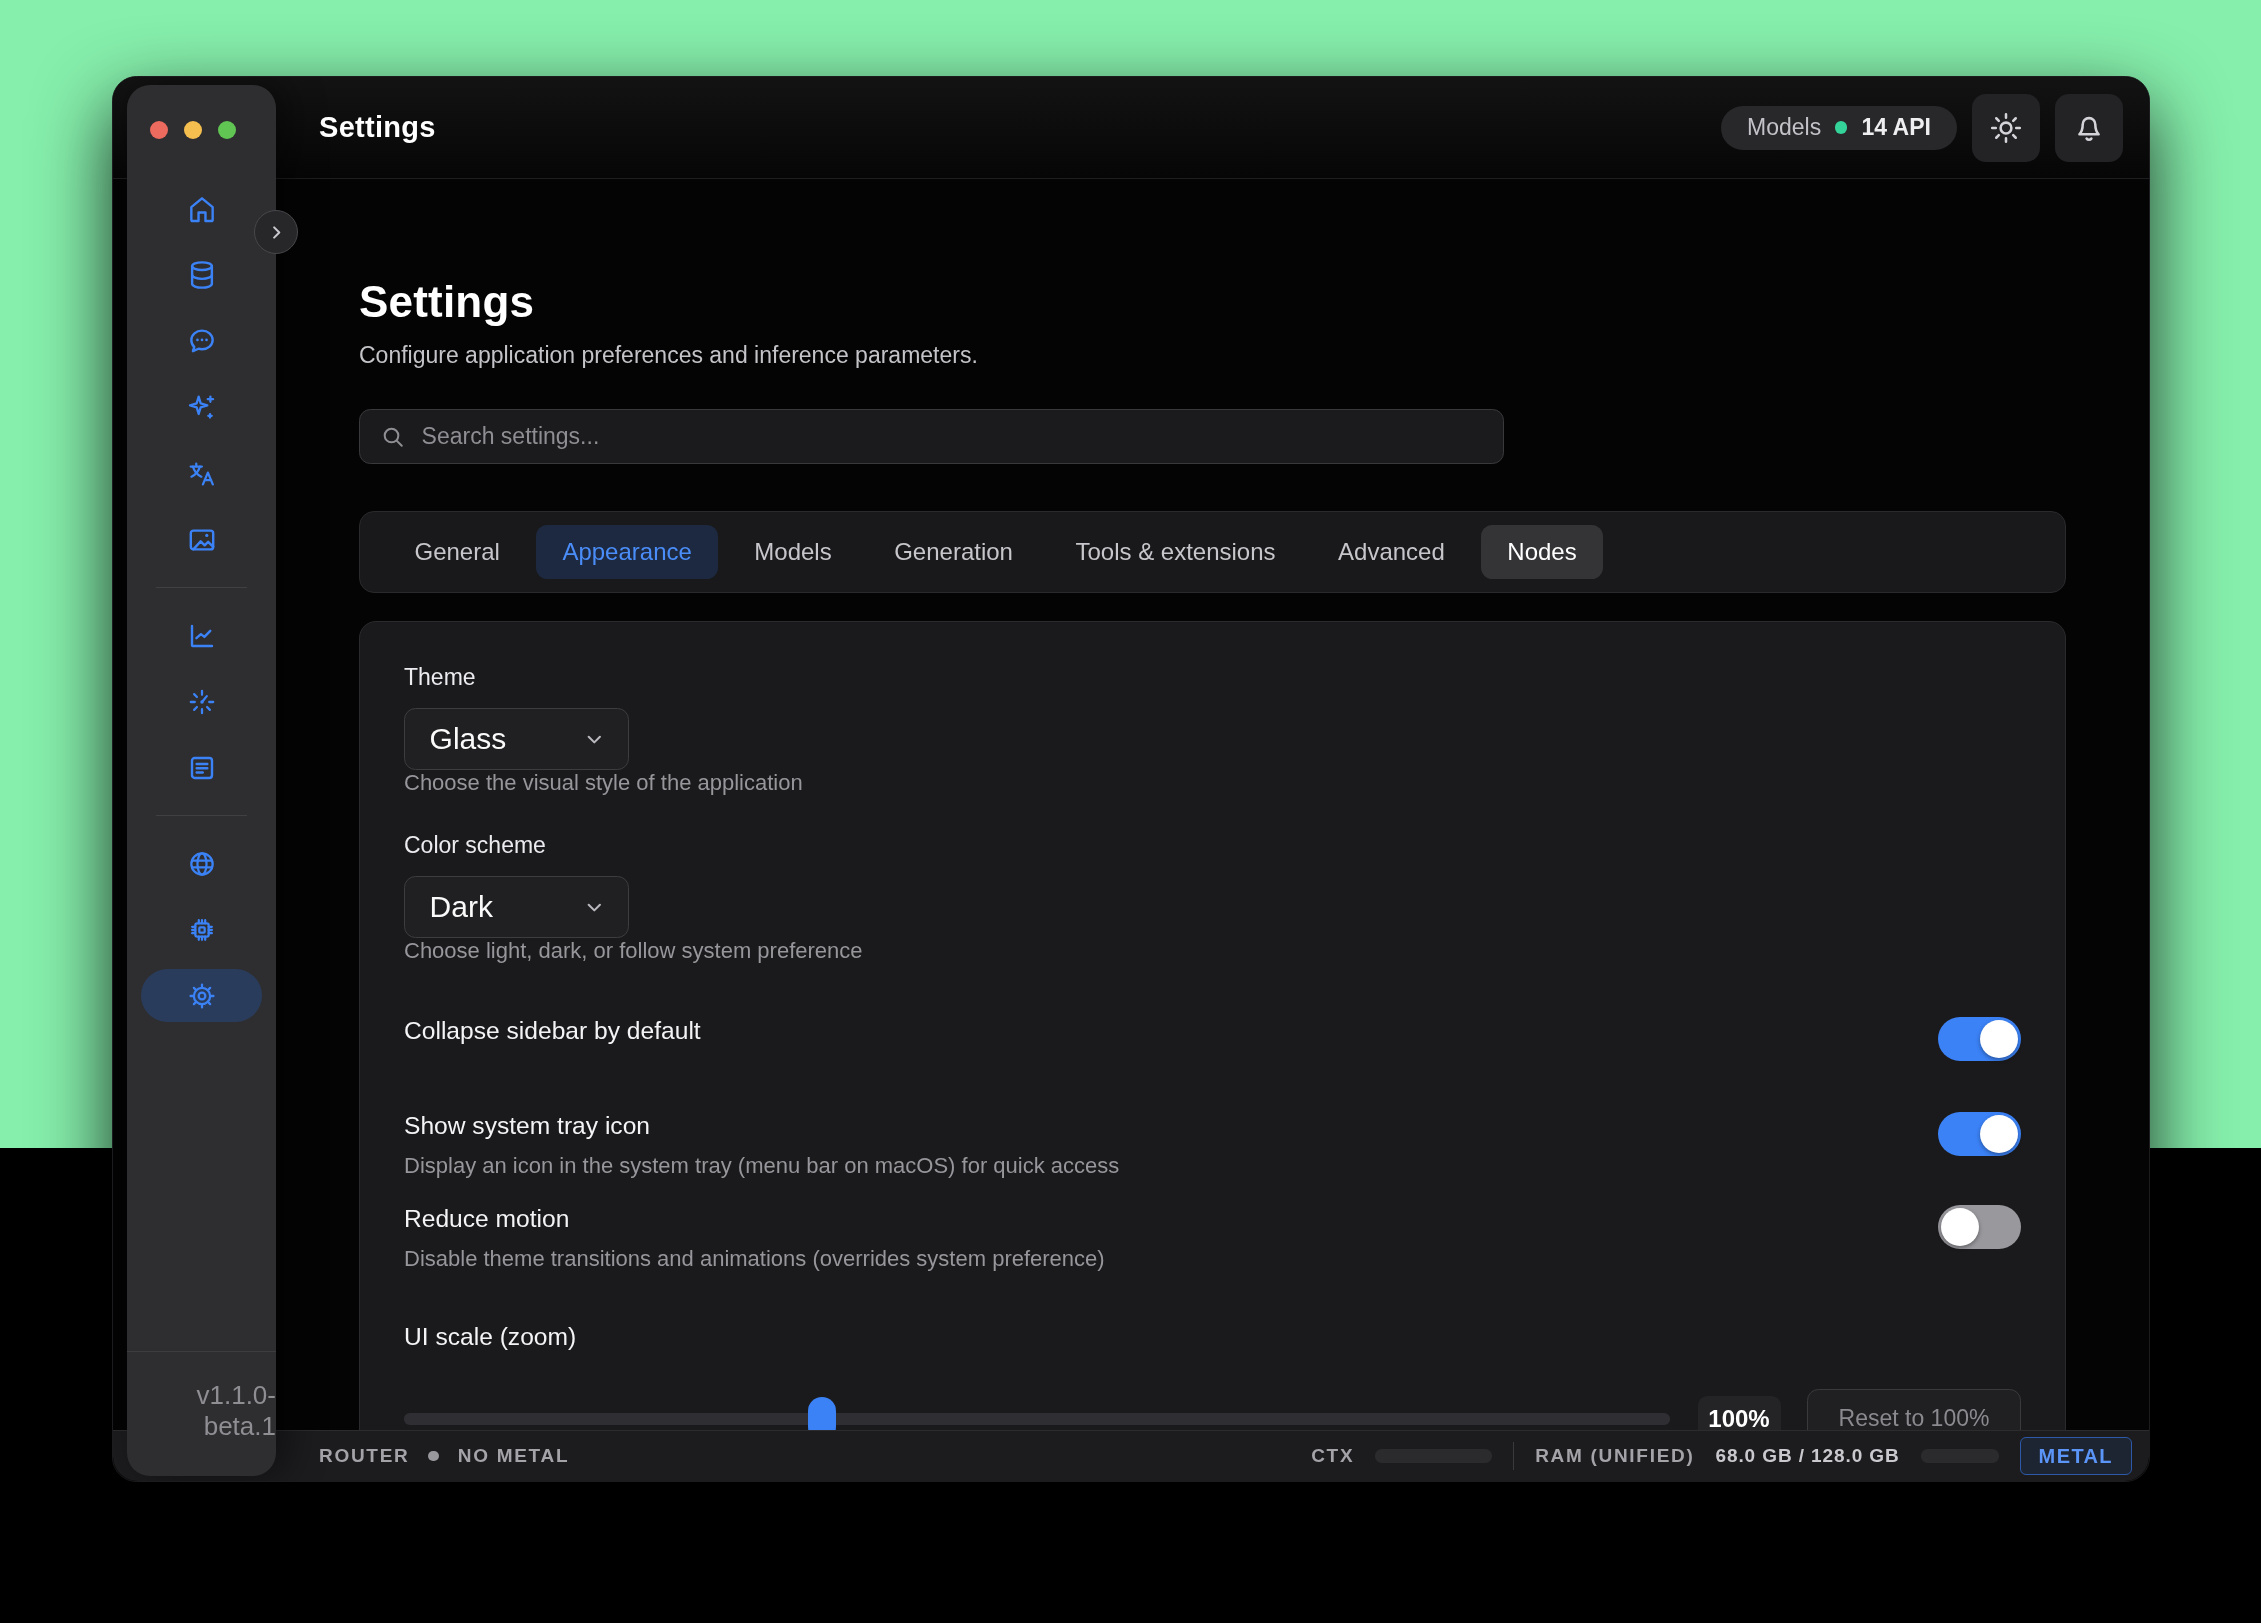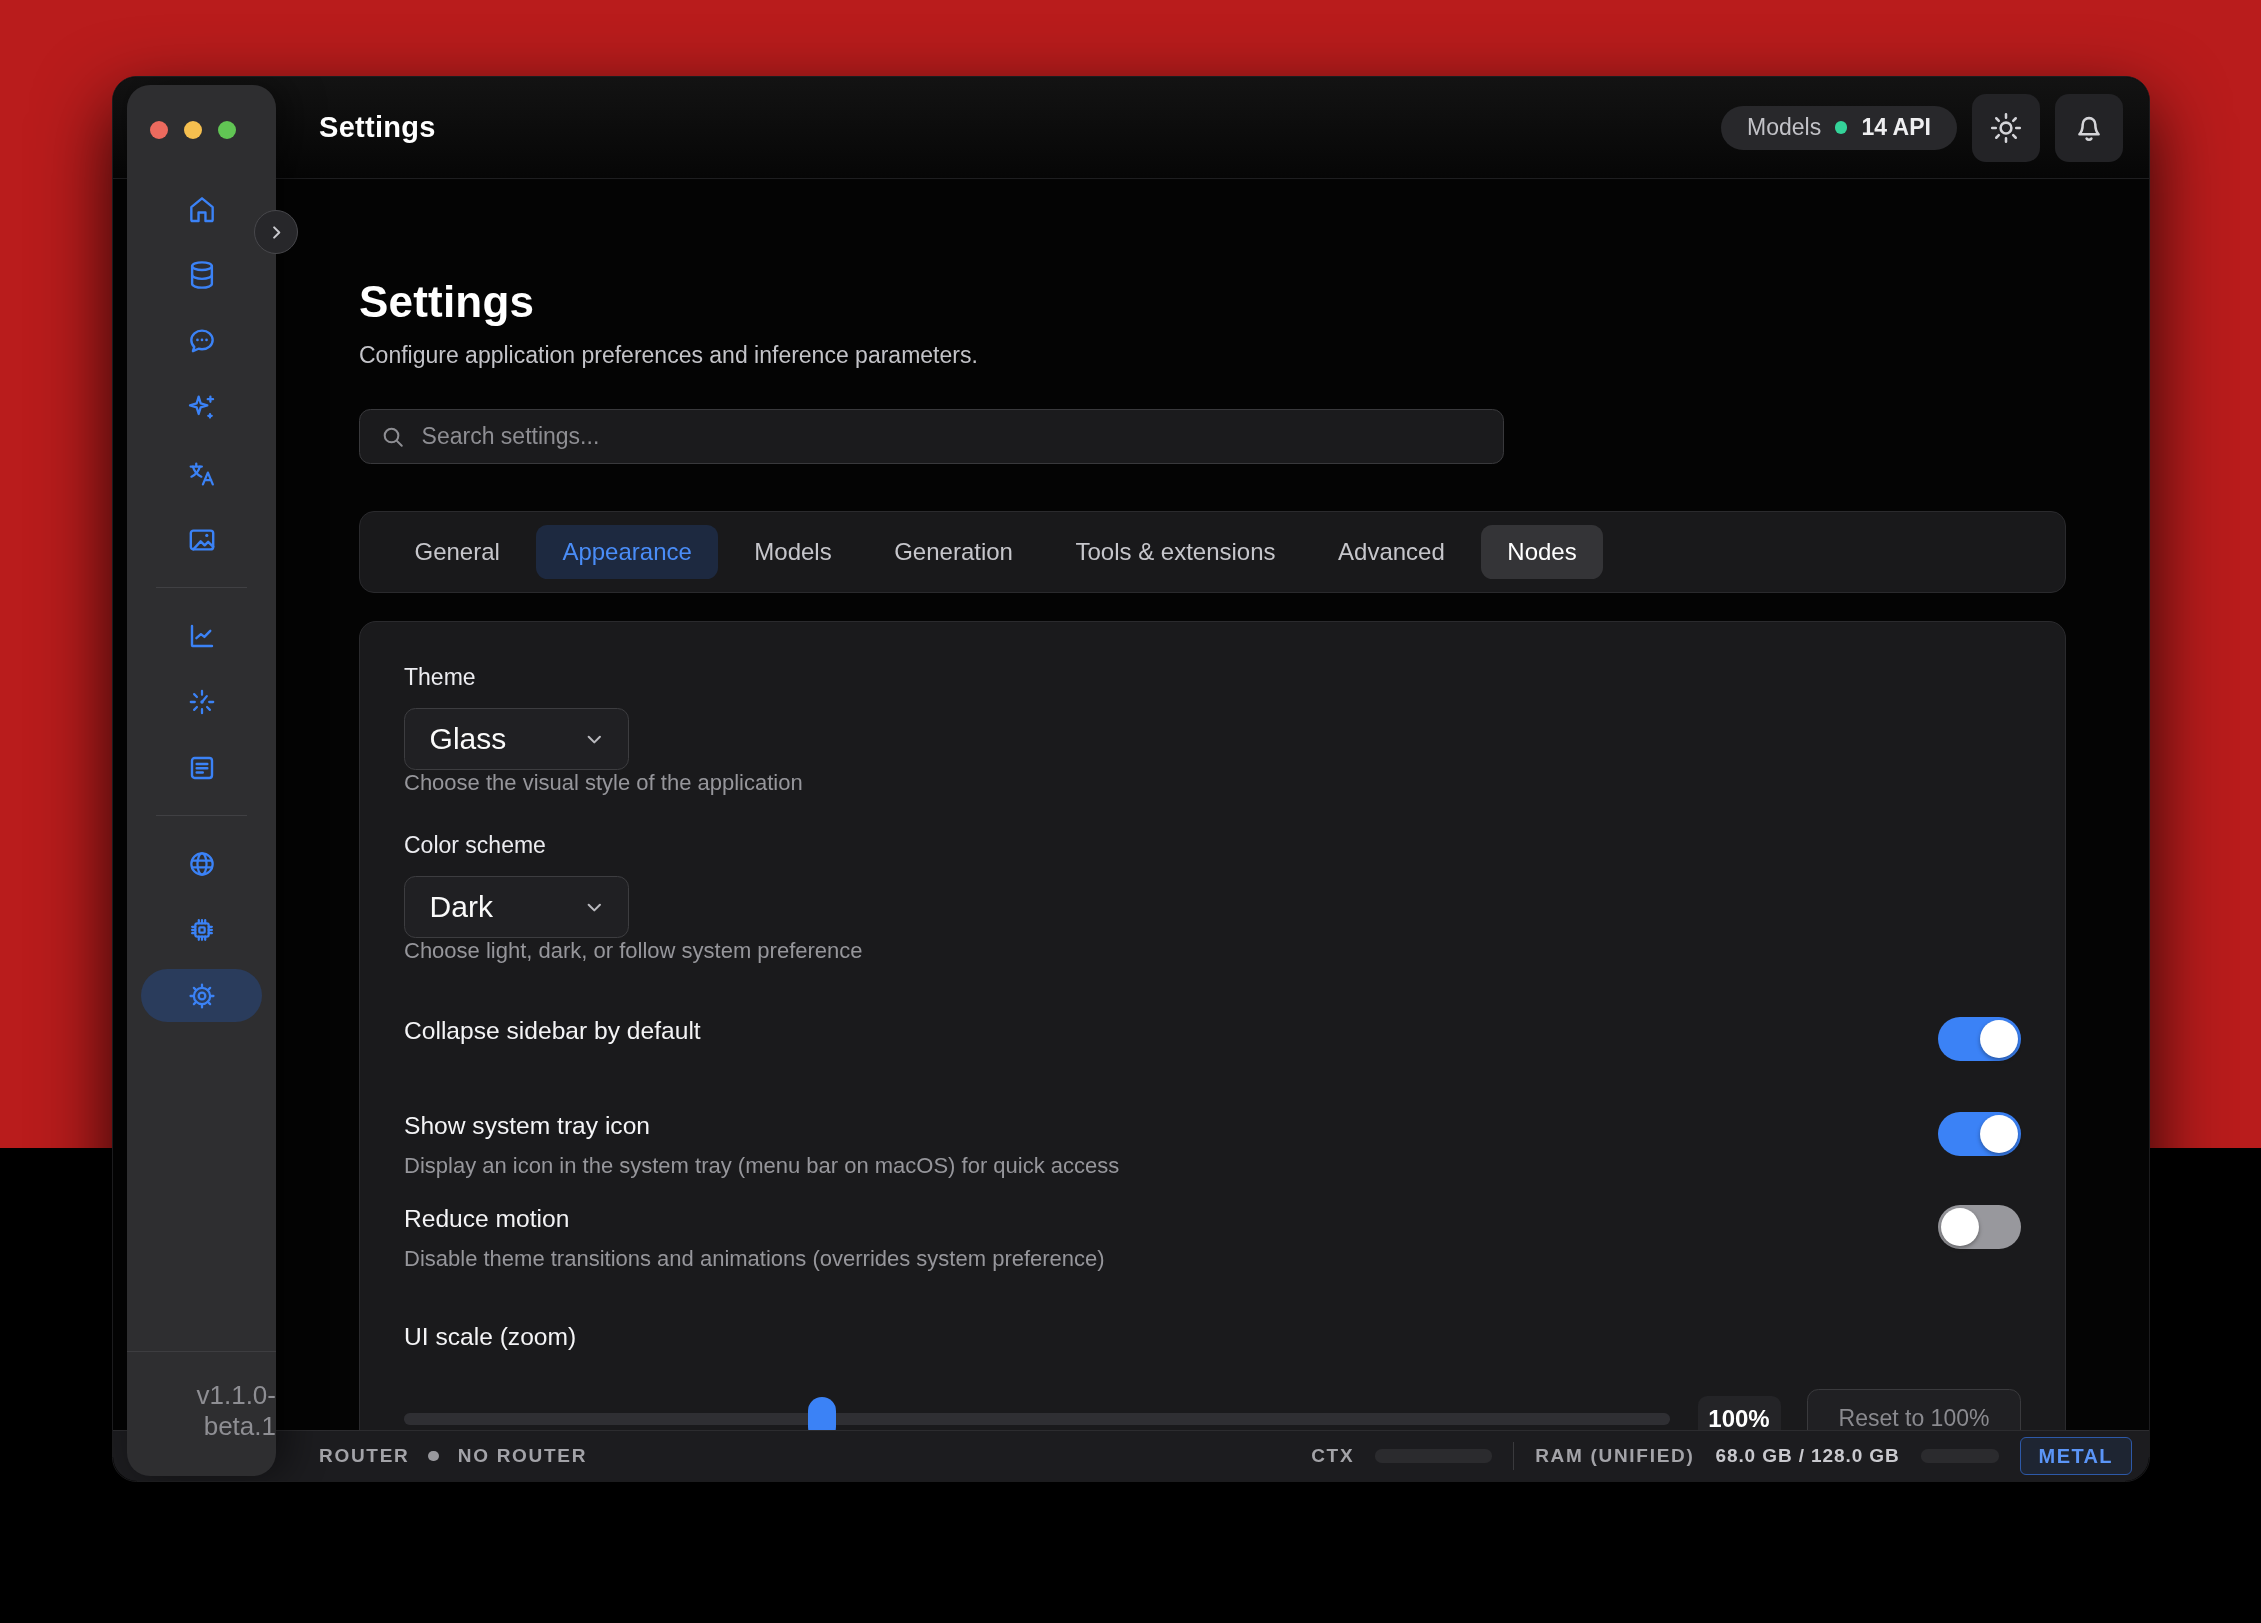--- a/index.html
+++ b/index.html
@@ -1,18 +1,18 @@
 <!DOCTYPE html>
 <html style="font-size:15px"><head>
 <meta charset="utf-8">
 <style>
   * { margin:0; padding:0; box-sizing:border-box; }
   html,body { width:2262px; height:1624px; background:#000; overflow:hidden;
     font-family:"Liberation Sans","DejaVu Sans",sans-serif; }
-  .stage { position:relative; width:2262px; height:1148px; background:#b91c1c; }
+  .stage { position:relative; width:2262px; height:1148px; background:#86efac; }
 
   
   .window { position:absolute; left:112px; top:76px; width:2038px; height:1406px;
     background:#040404; border-radius:24.6px; border:0.9px solid #1c1c1e;
     box-shadow:0 28px 76px rgba(0,0,0,.8); overflow:hidden; }
 
   
   .header { position:absolute; left:0; top:0; right:0; height:102px; z-index:3;
     background:linear-gradient(180deg,#131313 0%,#060606 100%);
     border-bottom:0.9px solid #1e1e20; display:flex; align-items:center; }
@@ -365,21 +365,21 @@
           <div class="reset-btn">Reset to 100%</div>
         </div>
 
       </div>
     </div>
 
     <div class="statusbar">
       <div class="sb-left">
         <span>ROUTER</span>
         <span class="sb-dot"></span>
-        <span>NO ROUTER</span>
+        <span>NO METAL</span>
       </div>
       <div class="sb-right">
         <span>CTX</span>
         <span class="bar ctx">
           <span class="fill" style="--p: 0%;"></span>
         </span>
         <span class="sb-divider"></span>
         <span>RAM (UNIFIED)</span>
         <span class="ram-val">68.0 GB / 128.0 GB</span>
         <span class="bar ram">

